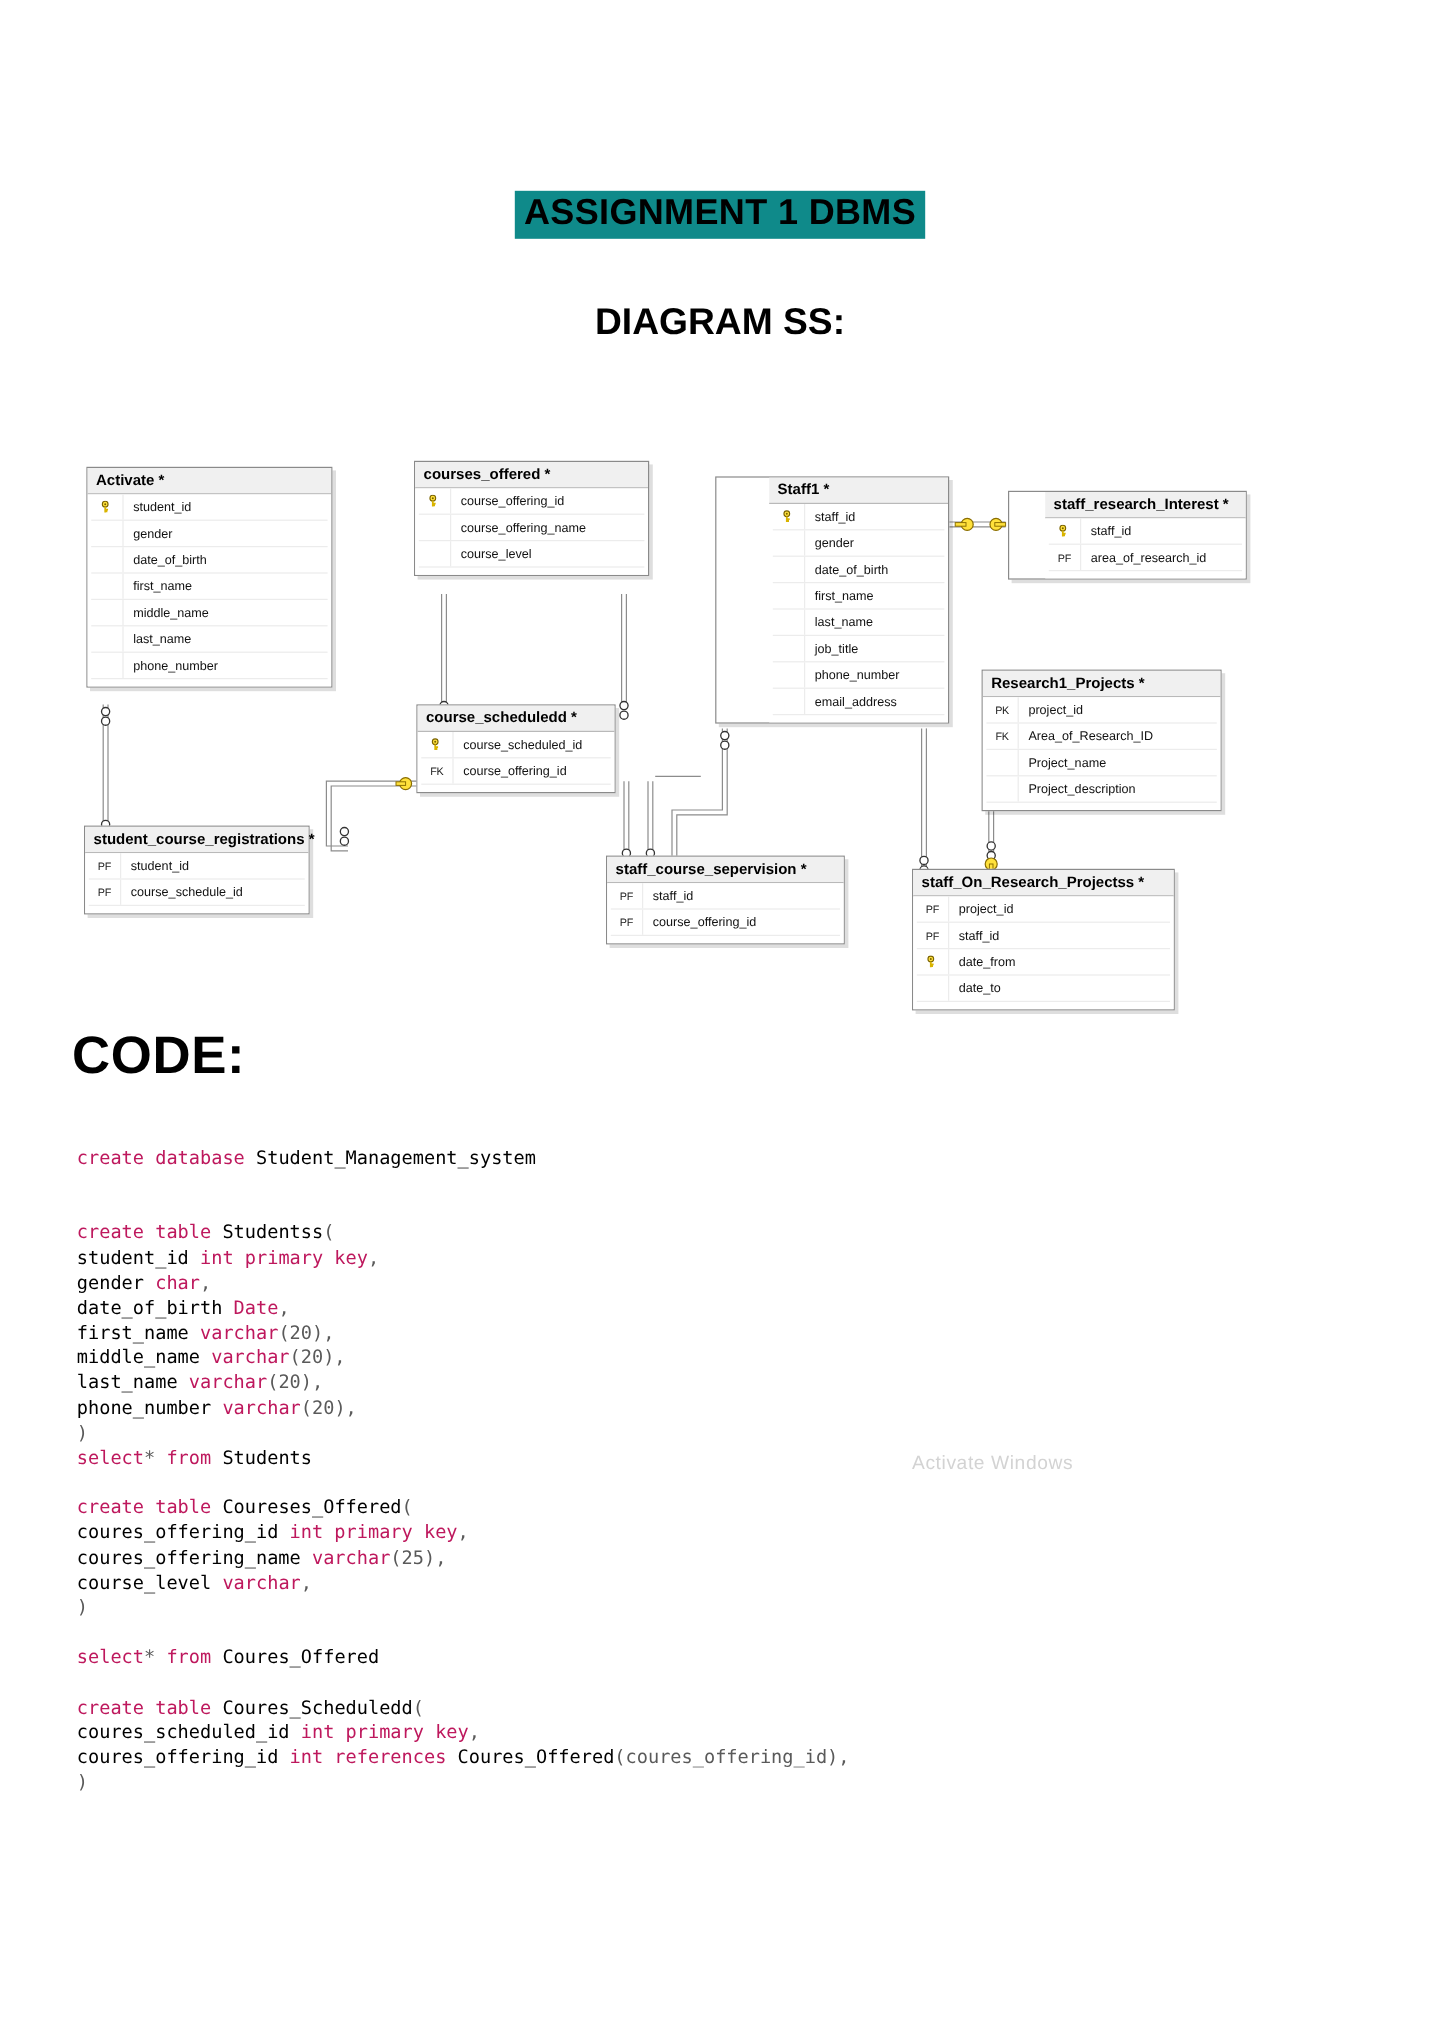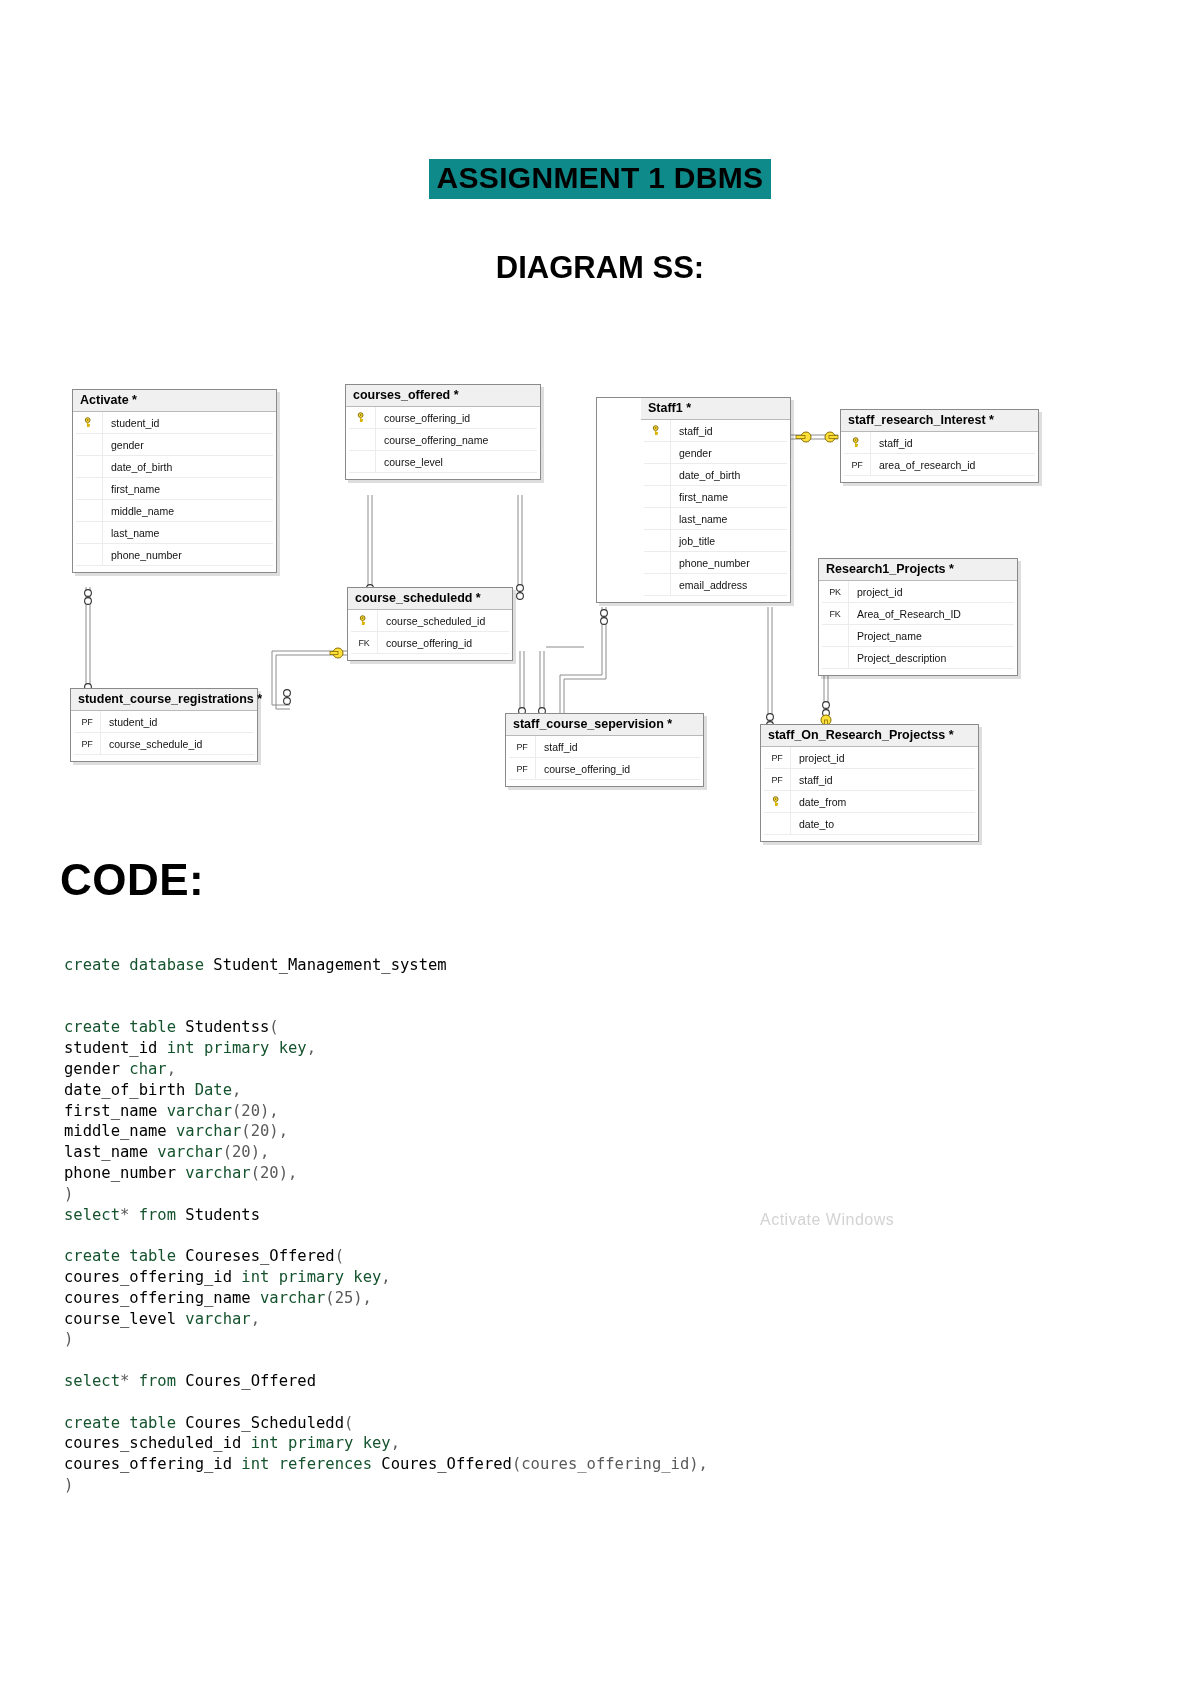--- a/index.html
+++ b/index.html
@@ -52,21 +52,21 @@
     position:absolute;left:760px;top:836px;font-size:16px;color:#d3d3d3;
     letter-spacing:0.5px;
   }
 
   
   #code{
     position:absolute;left:64px;top:955px;width:1080px;
     font-family:"DejaVu Sans Mono", monospace;
     font-size:15.5px;line-height:20.8px;white-space:pre;color:#000;
   }
-  #code .kw{color:#14532d;text-align:center;}
+  #code .kw{color:#be185d;text-align:center;}
   #code .pn{color:#5a5a5a;}
 </style>
 </head>
 <body>
 
 <div class="page">
 
   <div class="t2">
     <span class="hl">ASSIGNMENT 1 DBMS</span>
   </div>
@@ -239,21 +239,21 @@
             <div class="row">
               <div class="gut"></div>
               <div class="nm">phone_number</div>
             </div>
             <div class="row">
               <div class="gut"></div>
               <div class="nm">email_address</div>
             </div>
           </div>
         </div>
-        <div class="tbl" style="left: 840px; top: 34px; width: 199px;">
+        <div class="tbl" style="left: 840px; top: 34px; width: 199px; padding-left: 30px;">
           <div class="hdr">staff_research_Interest *</div>
           <div class="body">
             <div class="row">
               <div class="gut">
                 <svg class="keyico" viewBox="0 0 12 12" aria-hidden="true">
                   <circle cx="4" cy="3.4" r="2.6" fill="#ffe13b" stroke="#7a6200" stroke-width="1"></circle>
                   <circle cx="4" cy="3.4" r="0.9" fill="#7a6200"></circle>
                   <path d="M4 6 L4 11 M4 8.4 L6.6 8.4 M4 10 L6 10" stroke="#d9b400" stroke-width="1.6" fill="none"></path>
                 </svg>
               </div>

